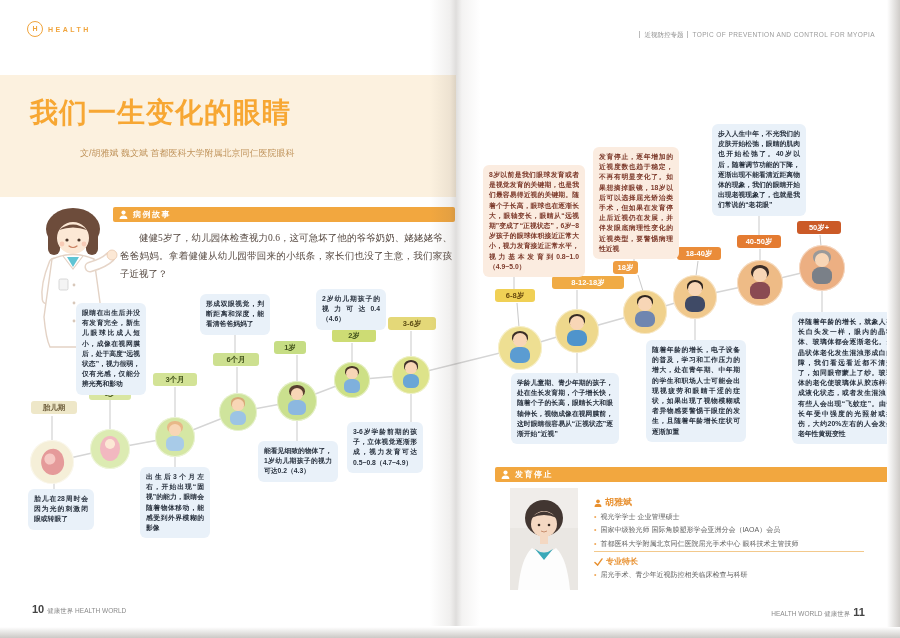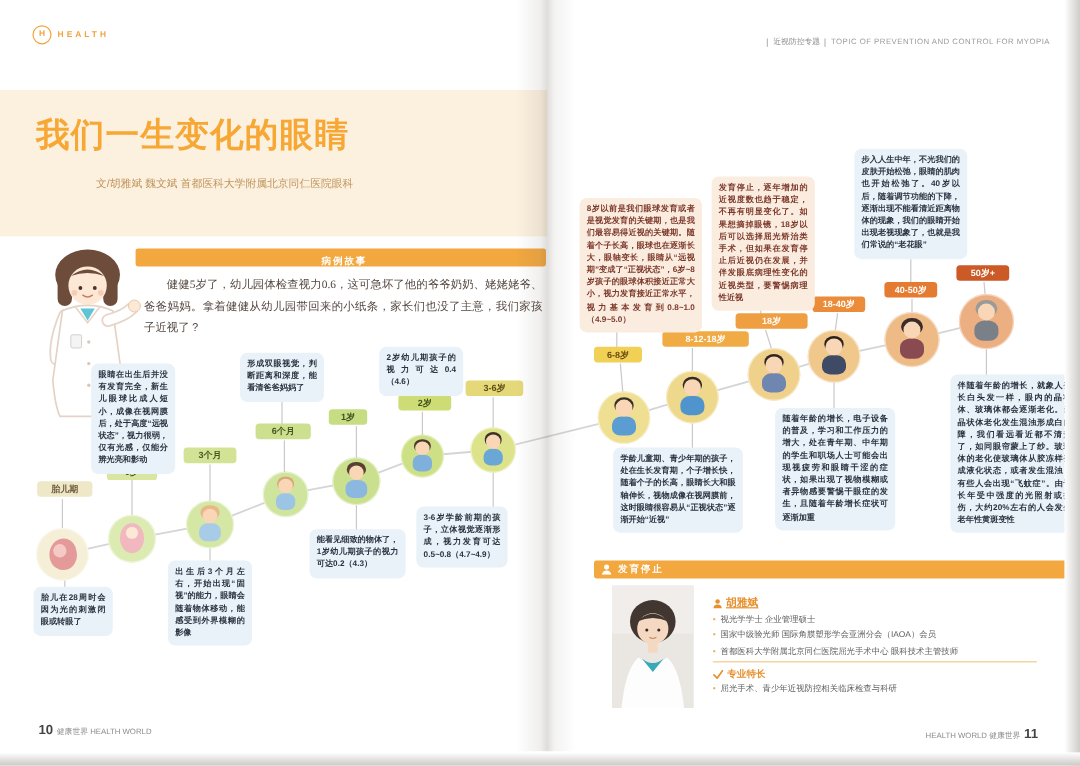--- a/index.html
+++ b/index.html
@@ -47,21 +47,21 @@
     background:#f6c9c4;border-radius:50%;}
   .swaddle{position:absolute;left:26%;top:18%;width:48%;height:62%;background:#f2b8c0;border-radius:50%;}
   .swaddle::after{content:"";position:absolute;left:24%;top:12%;width:52%;height:38%;
     background:#fce8d5;border-radius:50%;}
   .note{position:absolute;border-radius:6px;padding:5px 6px;font-size:6.8px;line-height:1.5;
     font-weight:600;text-align:justify;z-index:2;box-sizing:border-box;}
   .note.blue{background:#e9f1f9;color:#29323f;}
   .note.warm{background:#fbece0;color:#7c392a;}
   
   .author-name{left:594px;top:496px;display:flex;align-items:center;gap:3px;z-index:2;
-    color:#e8902f;font-size:9px;font-weight:bold;text-decoration:underline;}
+    color:#e8902f;font-size:9px;font-weight:bold;}
   .cred{left:594px;top:510px;width:295px;z-index:2;}
   .cred div, .spec-item{font-size:7px;color:#5f5f5f;line-height:1.9;}
   .cred div::before, .spec-item::before{content:"•";color:#f0a95c;margin-right:4px;}
   .divider{left:594px;top:551px;width:270px;height:1px;background:#f3c98c;z-index:2;}
   .spec-head{left:594px;top:556px;display:flex;align-items:center;gap:3px;z-index:2;
     color:#e8902f;font-size:8px;font-weight:bold;}
   .spec-item{left:594px;top:568px;width:295px;z-index:2;}
   .photo{left:510px;top:488px;width:68px;height:102px;z-index:2;background:#eceae7;overflow:hidden;}
   
   .foot-l{left:32px;top:603px;z-index:2;font-size:11px;color:#444;}
@@ -109,21 +109,21 @@
     <path d="M41,57 l10,13 l10,-13" stroke="#e3d2c5" fill="none" stroke-width="1.2"></path>
     <path d="M68,68 q14,-4 20,-10" stroke="#e6d5c8" stroke-width="11" stroke-linecap="round" fill="none"></path>
     <path d="M68,68 q14,-4 20,-10" stroke="#ffffff" stroke-width="8" stroke-linecap="round" fill="none"></path>
     <circle cx="90" cy="56" r="5" fill="#fce8d5" stroke="#e8c8ae" stroke-width="0.8"></circle>
     <rect x="37" y="80" width="9" height="11" rx="1.5" fill="#f4f4f4" stroke="#cfcfcf" stroke-width="0.8"></rect>
     <circle cx="52" cy="86" r="1.4" fill="#d8c8ba"></circle>
     <circle cx="52" cy="104" r="1.4" fill="#d8c8ba"></circle>
     <circle cx="52" cy="122" r="1.4" fill="#d8c8ba"></circle>
   </svg>
 
-  <div class="abs secbar" style="left:113px;top:207px;width:342px;flex-direction:column;">
+  <div class="abs secbar" style="left:113px;top:207px;width:342px;">
     <svg width="9" height="9" viewBox="0 0 9 9">
       <circle cx="4.5" cy="2.6" r="2.1" fill="#fff"></circle>
         <path d="M0.6,9 a3.9,3.6 0 0 1 7.8,0 z" fill="#fff"></path>
     </svg>
     <span class="lbl">病例故事</span>
   </div>
   <div class="abs story-text">健健5岁了，幼儿园体检查视力0.6，这可急坏了他的爷爷奶奶、姥姥姥爷、爸爸妈妈。拿着健健从幼儿园带回来的小纸条，家长们也没了主意，我们家孩子近视了？</div>
 
   <svg class="abs lines" width="900" height="638" viewBox="0 0 900 638">
     <polyline points="52,462 110,449 175,437 238,412 297,401 352,380 411,375 520,348 577,331 645,312 695,297 760,283 822,268" fill="none" stroke="#d5d5d5" stroke-width="1.5"></polyline>
@@ -158,21 +158,21 @@
 
   <div class="pill" style="left:31px;top:401px;width:46px;--pc:#eee7c8;--pt:#6c5c3a">胎儿期</div>
   <div class="pill" style="left:89px;top:387px;width:42px;--pc:#d9e6a2;--pt:#47571f">0岁</div>
   <div class="pill" style="left:153px;top:373px;width:44px;--pc:#d3e396;--pt:#47571f">3个月</div>
   <div class="pill" style="left:213px;top:353px;width:46px;--pc:#cde090;--pt:#44541e">6个月</div>
   <div class="pill" style="left:274px;top:341px;width:32px;--pc:#c6dd84;--pt:#42521c">1岁</div>
   <div class="pill" style="left:332px;top:329px;width:44px;--pc:#cddc74;--pt:#42521c">2岁</div>
   <div class="pill" style="left:388px;top:317px;width:48px;--pc:#e4d878;--pt:#5c4c14">3-6岁</div>
   <div class="pill" style="left:495px;top:289px;width:40px;--pc:#f0d055;--pt:#6a4a0e">6-8岁</div>
   <div class="pill" style="left:552px;top:276px;width:72px;--pc:#f0ab45;--pt:#ffffff">8-12-18岁</div>
-  <div class="pill" style="left:613px;top:261px;width:60px;--pc:#ef9e42;--pt:#ffffff">18岁</div>
+  <div class="pill" style="left:613px;top:261px;width:25px;--pc:#ef9e42;--pt:#ffffff">18岁</div>
   <div class="pill" style="left:677px;top:247px;width:44px;--pc:#ea8c39;--pt:#ffffff">18-40岁</div>
   <div class="pill" style="left:737px;top:235px;width:44px;--pc:#e47b31;--pt:#ffffff">40-50岁</div>
   <div class="pill" style="left:797px;top:221px;width:44px;--pc:#cb5a27;--pt:#ffffff">50岁+</div>
 
   <div class="node" style="left:30px;top:440px;width:44px;height:44px;background:#f5efd8">
       <div class="fetus"></div>
     </div>
   <div class="node" style="left:90px;top:429px;width:40px;height:40px;background:#dcebb2">
       <div class="swaddle"></div>
     </div>

